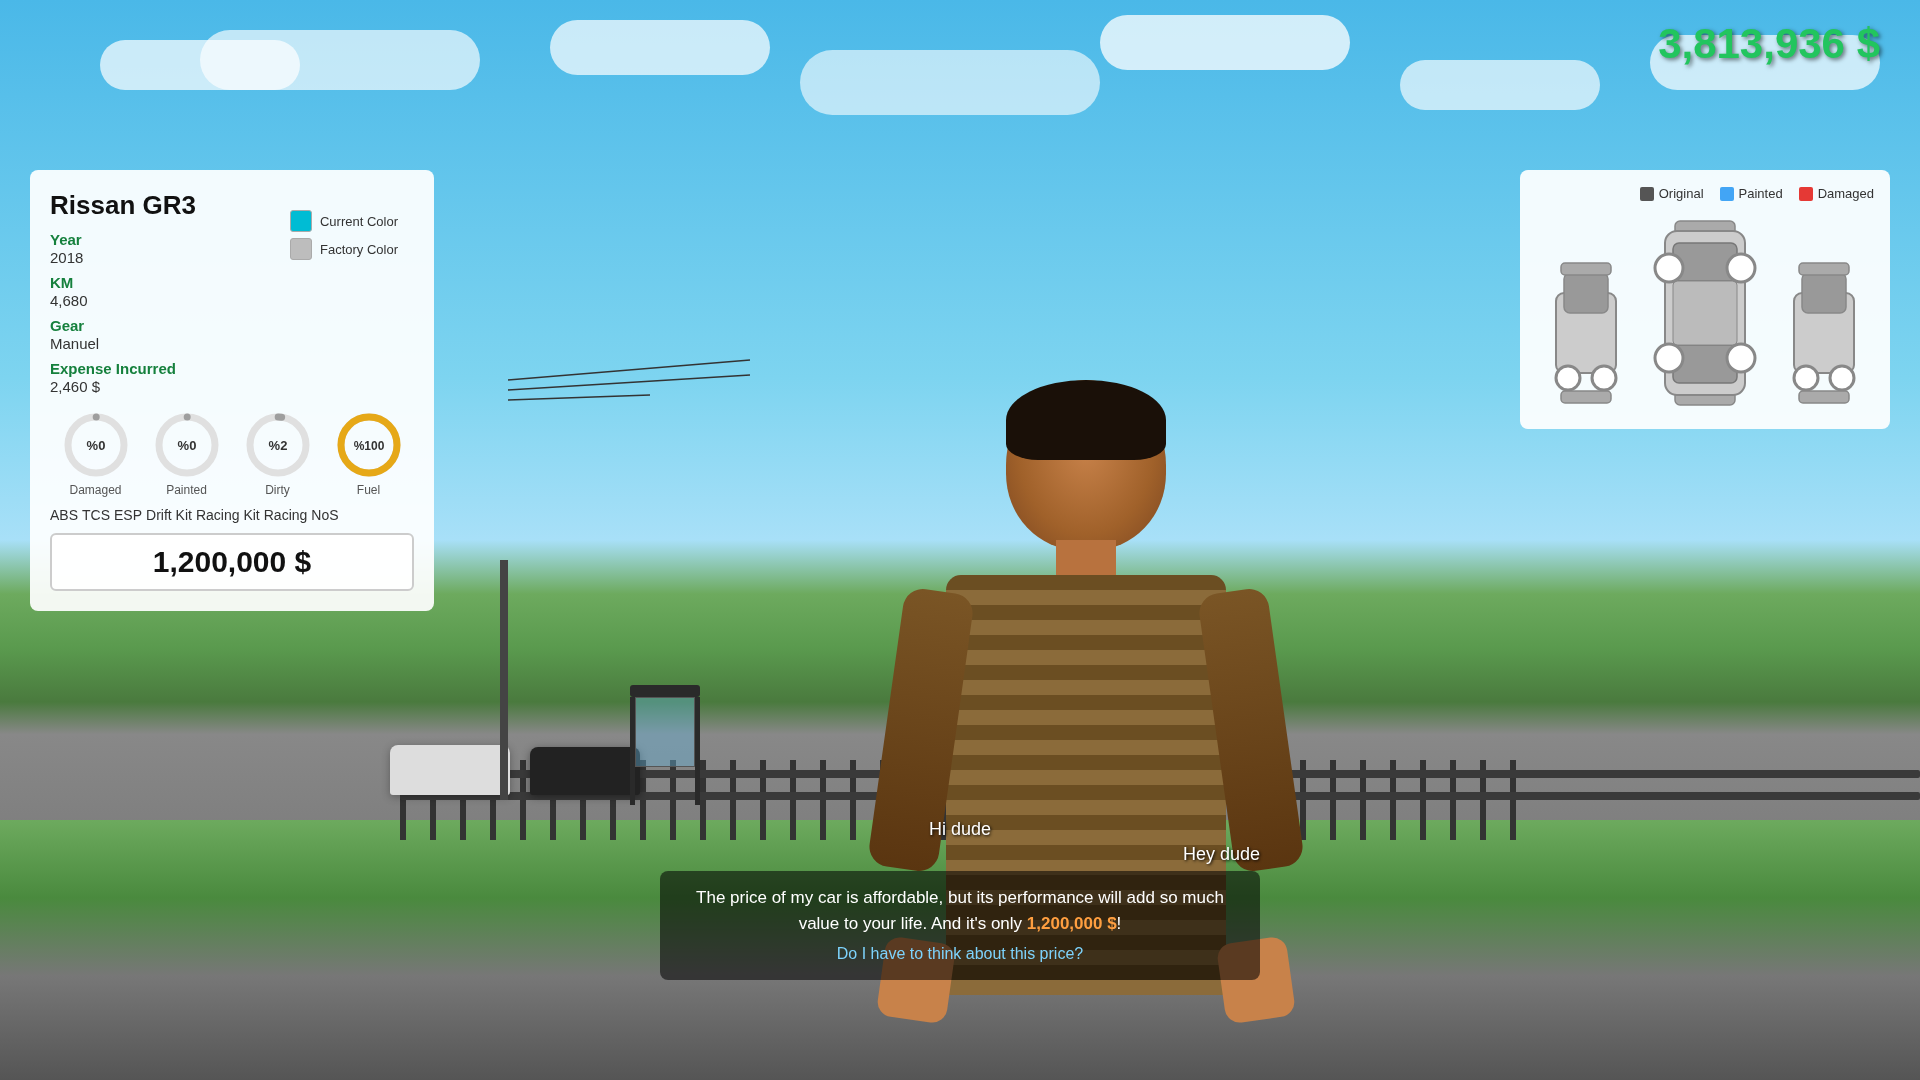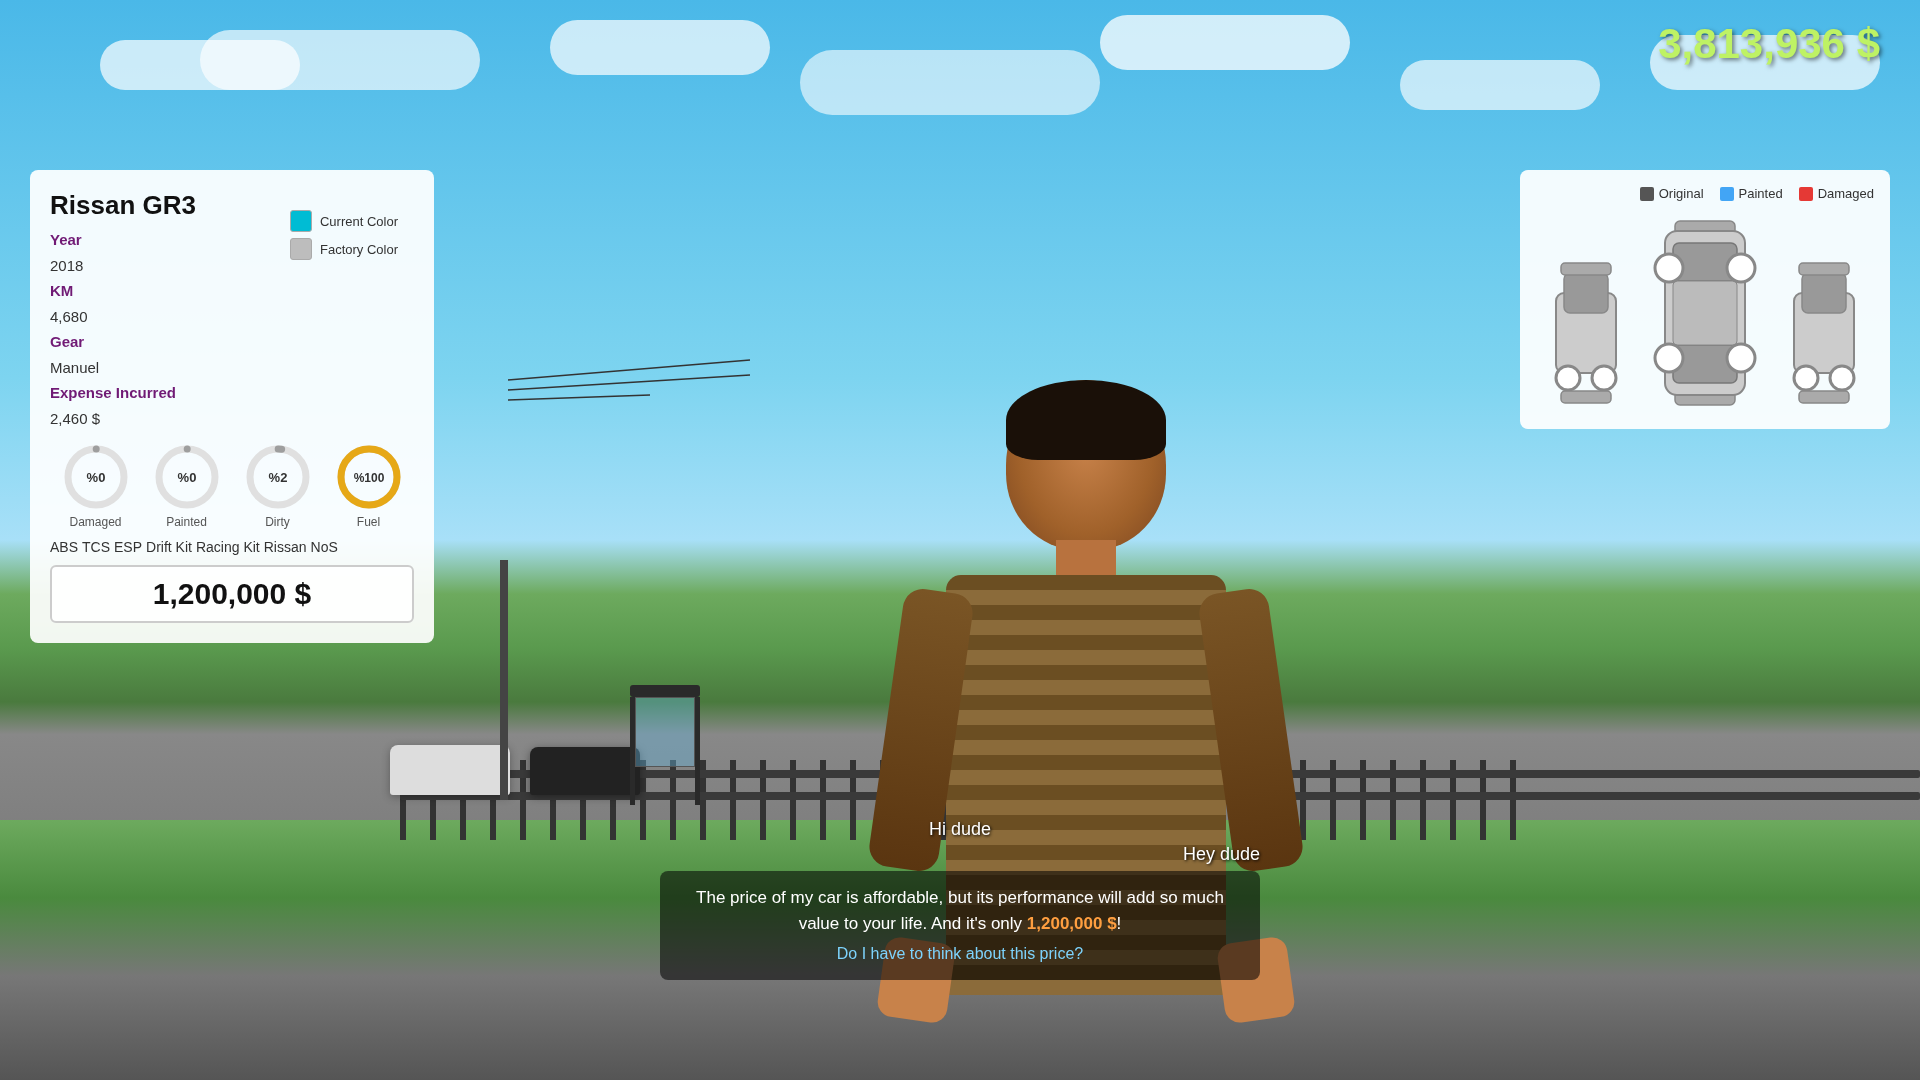--- a/index.html
+++ b/index.html
@@ -18,21 +18,21 @@
       inset: 0;
       background: linear-gradient(180deg, #4ab8e8 0%, #7dd4f0 35%, #a8e0f8 50%, #6daa5e 55%, #5a9a4e 60%, #4a7a3e 65%, #888 68%, #666 100%);
       z-index: 0;
     }
 
     
     .money-display {
       position: absolute;
       top: 20px;
       right: 40px;
-      color: #bef264;
+      color: #22c55e;
       font-size: 42px;
       font-weight: bold;
       text-shadow: 2px 2px 4px rgba(0,0,0,0.5);
       z-index: 10;
     }
 
     
     .car-info-panel {
       position: absolute;
       top: 170px;
@@ -75,27 +75,27 @@
       border-radius: 3px;
     }
 
     .info-row {
       margin-bottom: 8px;
     }
 
     .info-label {
       font-size: 15px;
       font-weight: bold;
-      color: #701a75;
+      color: #15803d;
     }
 
     .info-value {
       font-size: 15px;
       color: #333;
-      margin-top: 9px;
+      margin-top: 1px;
     }
 
     
     .gauges-row {
       display: flex;
       justify-content: space-around;
       margin: 16px 0 8px 0;
     }
 
     .gauge-item {
@@ -409,21 +409,21 @@
       <span class="gauge-label-text">Fuel</span>
     </div>
   </div>
 
   <div class="tags-row">
     <span>ABS</span>
     <span>TCS</span>
     <span>ESP</span>
     <span>Drift Kit</span>
     <span>Racing Kit</span>
-    <span>Rissan</span>
+    <span>Racing</span>
     <span>NoS</span>
   </div>
 
   <div class="price-buy">1,200,000 $</div>
 </div>
 
 <div class="car-diagram-panel">
   <div class="diagram-legend">
     <div class="legend-item">
       <div class="legend-dot" style="background:#555;"></div>

